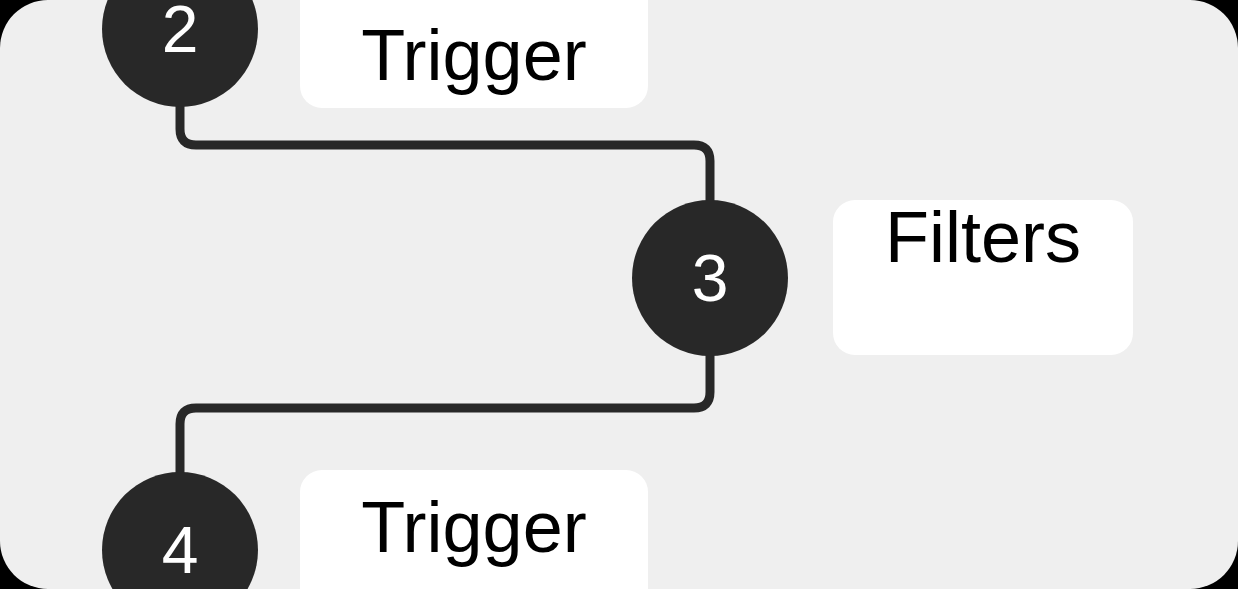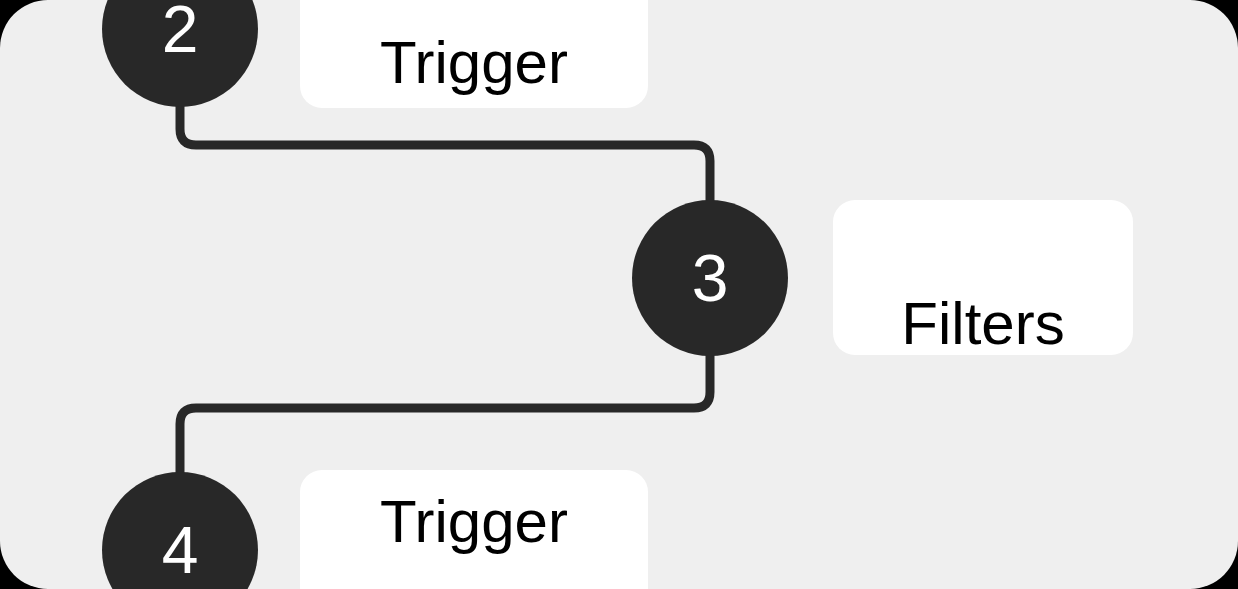--- a/index.html
+++ b/index.html
@@ -57,27 +57,27 @@
     letter-spacing: 0px;
     user-select: none;
   }
 
   
   .step-card {
     position: absolute;
     background: #FFFFFF;
     border-radius: 22px;
     display: flex;
-    align-items: flex-end;
+    align-items: flex-start;
     justify-content: center;
     z-index: 2;
   }
   .step-card-label {
     color: #000000;
-    font-size: 60px;
+    font-size: 72px;
     font-weight: 400;
     line-height: 1.05;
     white-space: nowrap;
     user-select: none;
   }
 
   
   .node-2  { left: 102px;  top: -49px; }
   .card-2  { left: 300px;  top: -48px;  width: 348px; height: 156px;
              align-items: flex-end; padding-bottom: 14px; box-sizing: border-box; }

